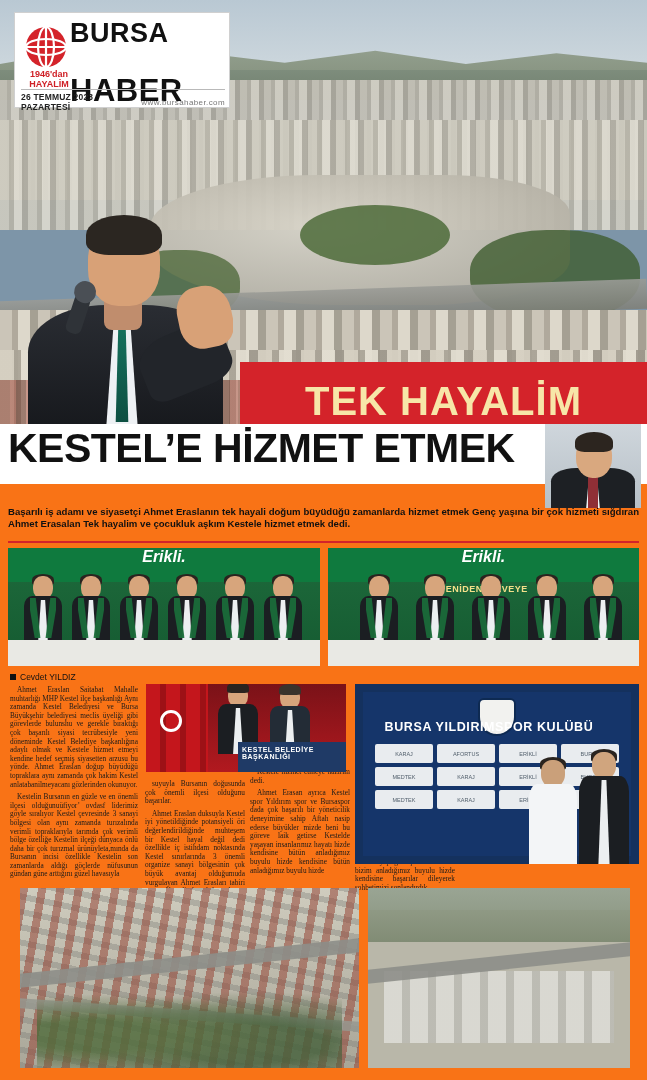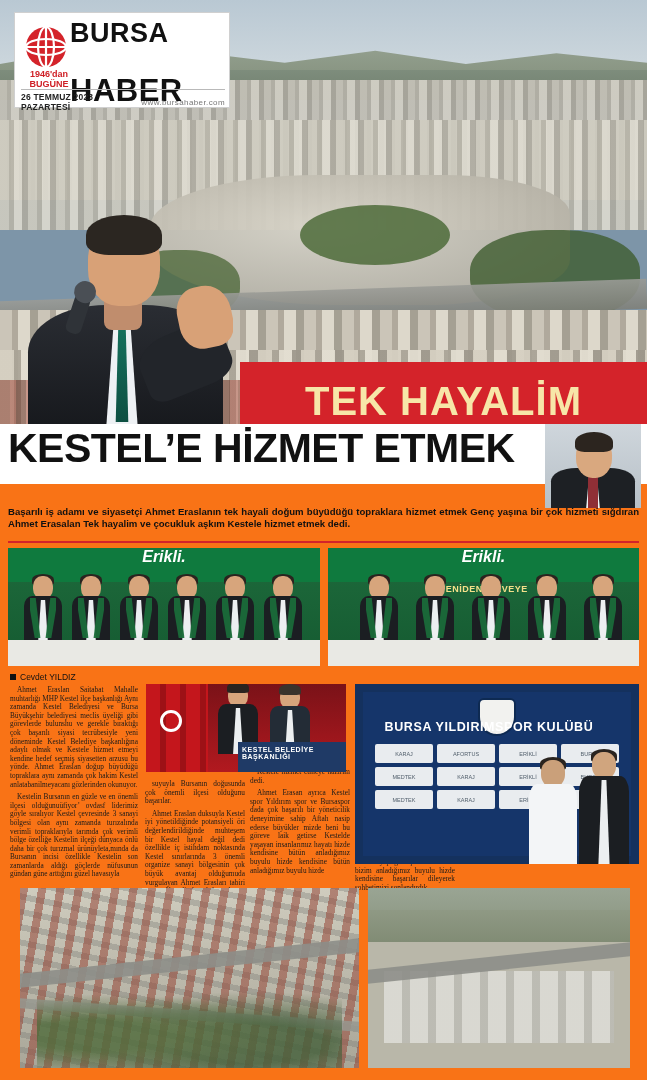--- a/index.html
+++ b/index.html
@@ -457,21 +457,21 @@
           <line x1="2" y1="22" x2="42" y2="22" stroke="#ffffff" stroke-width="2.2"></line>
           <line x1="22" y1="2" x2="22" y2="42" stroke="#ffffff" stroke-width="2.2"></line>
         </svg>
       </div>
       <div class="mh-words">
         <div class="mh-bursa">BURSA</div>
         <div class="mh-haber">HABER</div>
       </div>
       <div class="mh-badge">
         <div class="y">1946'dan</div>
-        <div class="b">BUGÜNE</div>
+        <div class="b">HAYALİM</div>
       </div>
     </div>
     <div class="mh-rule"></div>
     <div class="mh-bottom">
       <div class="mh-date">26 TEMMUZ 2023 PAZARTESİ</div>
       <div class="mh-url">www.bursahaber.com</div>
     </div>
   </div>
 
   <div class="banner">
@@ -483,21 +483,21 @@
 
   <div class="portrait">
     <div class="pt-bg"></div>
     <div class="pt-suit"></div>
     <div class="pt-shirt"></div>
     <div class="pt-tie"></div>
     <div class="pt-head"></div>
     <div class="pt-hair"></div>
   </div>
 
-  <div class="summary">Başarılı iş adamı ve siyasetçi Ahmet Eraslanın tek hayali doğum büyüdüğü topraklara hizmet etmek Genç yaşına bir çok hizmeti sığdıran Ahmet Erasalan Tek hayalim ve çocukluk aşkım Kestele hizmet etmek dedi.</div>
+  <div class="summary">Başarılı iş adamı ve siyasetçi Ahmet Eraslanın tek hayali doğum büyüdüğü zamanlarda hizmet etmek Genç yaşına bir çok hizmeti sığdıran Ahmet Erasalan Tek hayalim ve çocukluk aşkım Kestele hizmet etmek dedi.</div>
   <div class="rule-red"></div>
 
   <div class="photo ph1">
     <div class="conf-bg"></div>
     <div class="conf-band">
       <span class="lbl">Erikli.</span>
     </div>
     <div class="person" style="left:14px;">
         <div class="hr"></div>
         <div class="h"></div>

